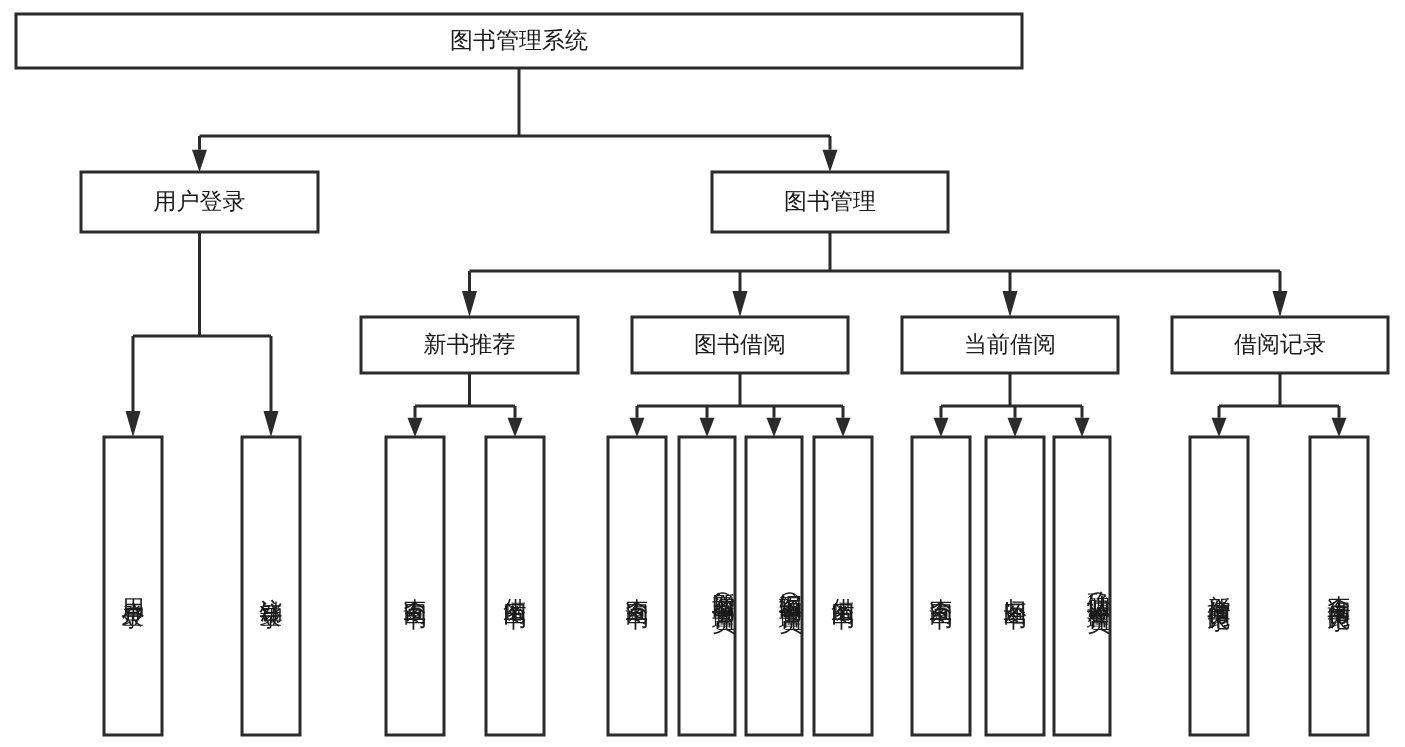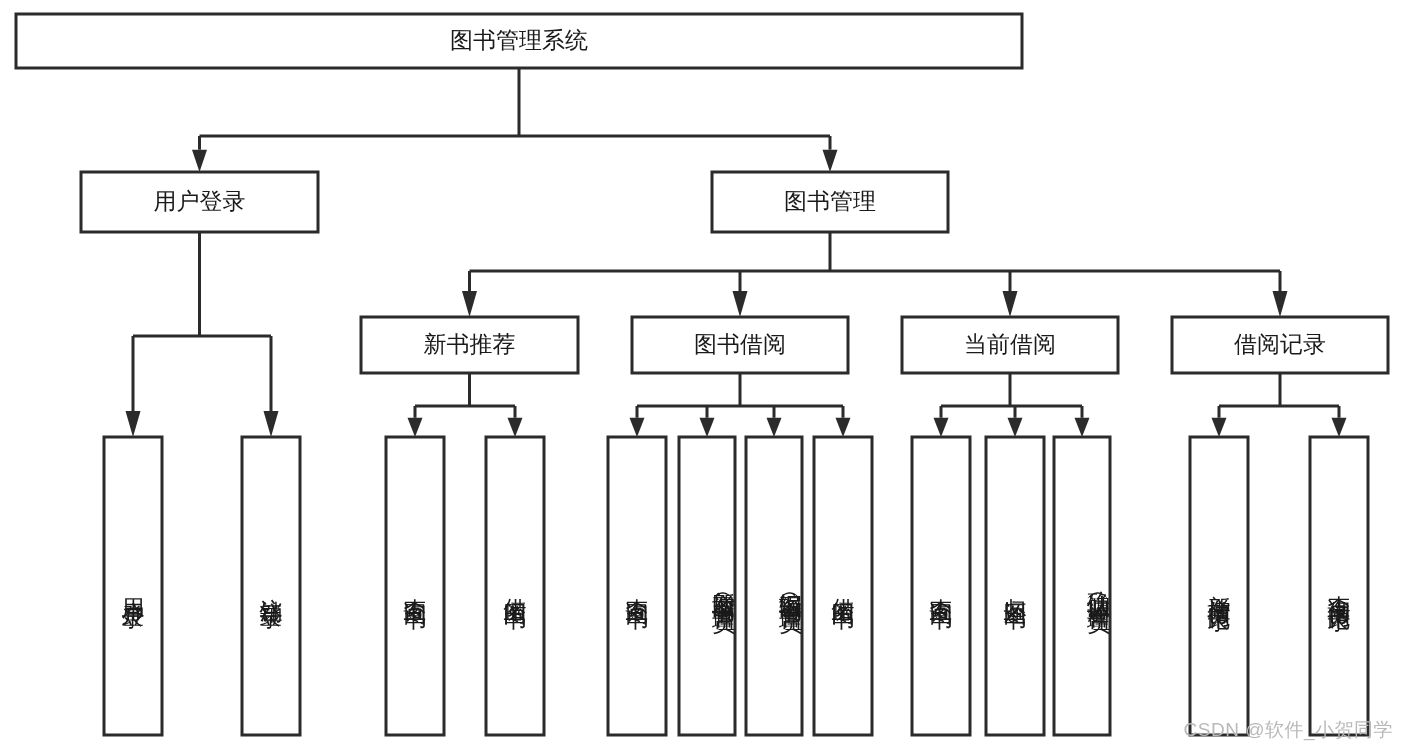--- a/index.html
+++ b/index.html
@@ -168,14 +168,13 @@
       <div class="node-label-v" style="left: 608px; width: 58px; top: 437px; height: 298px; display: flex; align-items: center; justify-content: center;">查询图书</div>
       <div class="node-label-v" style="left: 679px; width: 56px; top: 443px; height: 286px; align-items: flex-start; display: flex; justify-content: center;">新增图书（管理员）</div>
       <div class="node-label-v" style="left: 746px; width: 56px; top: 443px; height: 286px; align-items: flex-start; display: flex; justify-content: center;">编辑图书（管理员）</div>
       <div class="node-label-v" style="left: 814px; width: 58px; top: 437px; height: 298px; display: flex; align-items: center; justify-content: center;">借阅图书</div>
       <div class="node-label-v" style="left: 912px; width: 58px; top: 437px; height: 298px; display: flex; align-items: center; justify-content: center;">查询图书</div>
       <div class="node-label-v" style="left: 986px; width: 58px; top: 437px; height: 298px; display: flex; align-items: center; justify-content: center;">归还图书</div>
       <div class="node-label-v" style="left: 1054px; width: 56px; top: 443px; height: 286px; align-items: flex-start; display: flex; justify-content: center;">确认归还（管理员）</div>
       <div class="node-label-v" style="left: 1190px; width: 58px; top: 437px; height: 298px; display: flex; align-items: center; justify-content: center;">新增借阅记录</div>
       <div class="node-label-v" style="left: 1310px; width: 58px; top: 437px; height: 298px; display: flex; align-items: center; justify-content: center;">查询借阅记录</div>
     </div>
-  <div class="watermark">CSDN @软件_小贺同学</div>
 </div>
 
 </body></html>

